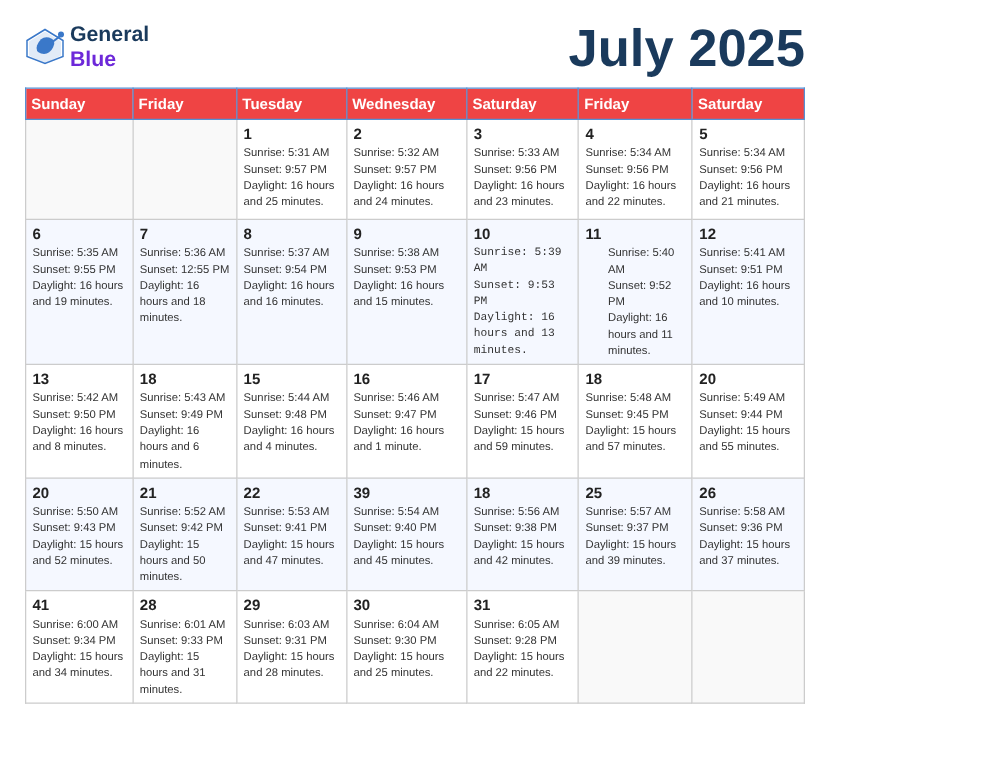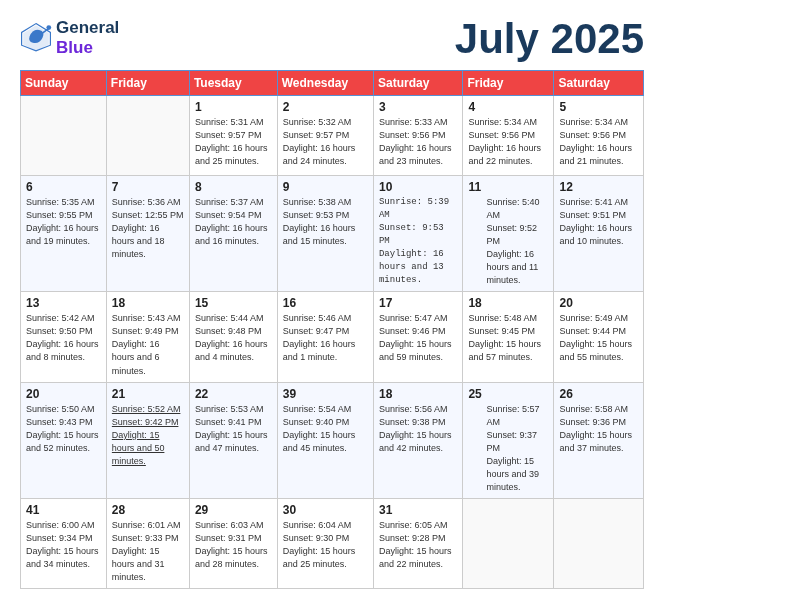--- a/index.html
+++ b/index.html
@@ -249,21 +249,21 @@
         </tr>
         <tr class="week-row">
           <td>
             <div class="day-number">20</div>
             <div class="day-info" style="white-space: pre-line;">Sunrise: 5:50 AM
 Sunset: 9:43 PM
 Daylight: 15 hours and 52 minutes.</div>
           </td>
           <td>
             <div class="day-number">21</div>
-            <div class="day-info" style="white-space: pre-line; text-decoration: underline;">Sunrise: 5:52 AM
+            <div class="day-info" style="white-space: pre-line;">Sunrise: 5:52 AM
 Sunset: 9:42 PM
 Daylight: 15 hours and 50 minutes.</div>
           </td>
           <td>
             <div class="day-number">22</div>
             <div class="day-info" style="white-space: pre-line;">Sunrise: 5:53 AM
 Sunset: 9:41 PM
 Daylight: 15 hours and 47 minutes.</div>
           </td>
           <td>
@@ -273,21 +273,21 @@
 Daylight: 15 hours and 45 minutes.</div>
           </td>
           <td>
             <div class="day-number">18</div>
             <div class="day-info" style="white-space: pre-line;">Sunrise: 5:56 AM
 Sunset: 9:38 PM
 Daylight: 15 hours and 42 minutes.</div>
           </td>
           <td>
             <div class="day-number">25</div>
-            <div class="day-info" style="white-space: pre-line; margin-left: 18px;">Sunrise: 5:57 AM
+            <div class="day-info" style="white-space: pre-line;">Sunrise: 5:57 AM
 Sunset: 9:37 PM
 Daylight: 15 hours and 39 minutes.</div>
           </td>
           <td>
             <div class="day-number">26</div>
             <div class="day-info" style="white-space: pre-line;">Sunrise: 5:58 AM
 Sunset: 9:36 PM
 Daylight: 15 hours and 37 minutes.</div>
           </td>
         </tr>

